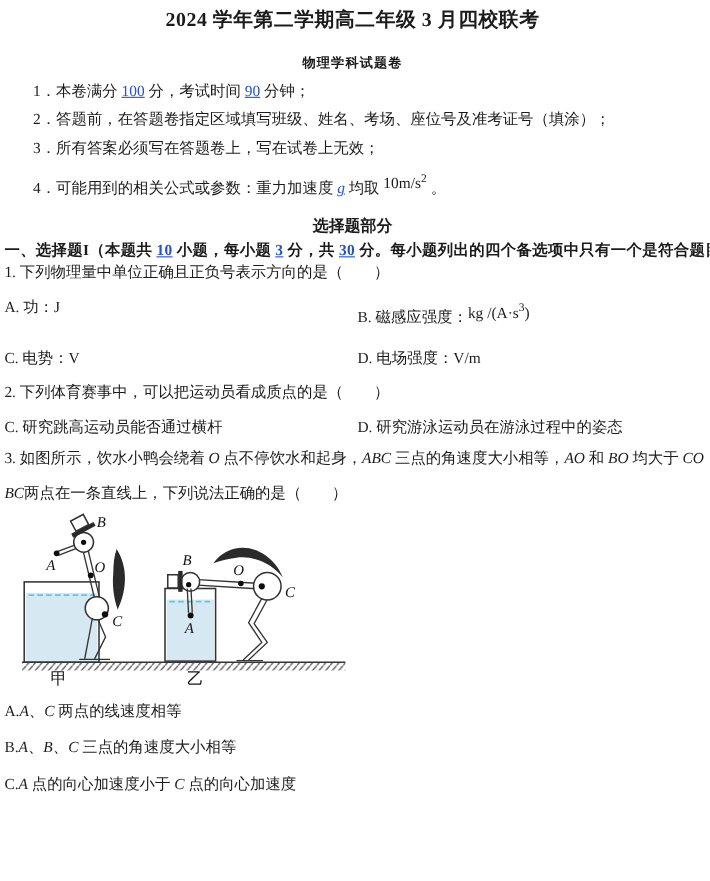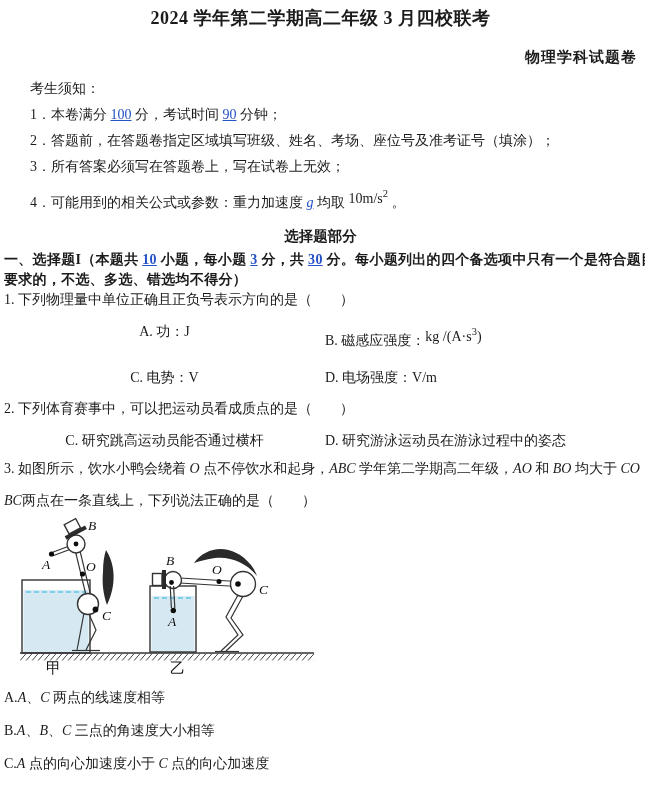--- a/index.html
+++ b/index.html
@@ -7,37 +7,37 @@
   body {
     width:645px; height:801px; overflow:hidden; position:relative;
     color:#1b1b1b;
     font-family:"Liberation Serif","DejaVu Serif",serif;
     font-size:14px;
   }
   .page { padding:6px 8px 0 4px; }
   .line { white-space:nowrap; line-height:20px; }
 
   .title1 { text-align:center; font-weight:bold; font-size:18px; line-height:24px; letter-spacing:0.5px; }
-  .title2 { text-align:right; font-weight:bold; font-size:15px; line-height:22px; margin-top:16px; letter-spacing:1px; }
+  .title2 { text-align:center; font-weight:bold; font-size:12px; line-height:22px; margin-top:16px; letter-spacing:1px; }
 
   .notice { margin-left:26px; }
   .notice-head { margin-top:11px; }
   .notice-item { margin-top:6px; }
   .notice-item4 { margin-top:5px; line-height:24px; }
 
   .section-head { text-align:center; font-weight:bold; font-size:14.5px; margin-top:12px; }
 
   .intro { font-weight:bold; font-size:14px; line-height:28px; margin-top:4px; letter-spacing:0.3px; }
 
   .q { margin-top:0; }
   .mt0{margin-top:0} .mt8{margin-top:8px} .mt11{margin-top:11px} .mt12{margin-top:12px}
   .mt13{margin-top:13px} .mt14{margin-top:14px} .mt17{margin-top:17px}
 
   .opt-row { display:flex; }
-  .opt-row .left { width:321px; flex:0 0 321px;text-align:center; }
+  .opt-row .left { width:321px; flex:0 0 321px; }
   .opt-row .right { flex:1; }
   .row1 { line-height:22px; }
 
   .blue { color:var(--accent-blue,#2451c6);text-decoration:underline; }
   .italic { font-style:italic; }
   .formula { font-family:"Liberation Serif","DejaVu Serif",serif; vertical-align:4px; }
   .sup { font-size:10.5px; vertical-align:10px; }
 
   .figure-wrap { margin:5px 0 0 14px; }
   svg .ln { stroke:#333; fill:none; stroke-width:1.4; }
@@ -52,51 +52,49 @@
 </style>
 </head>
 <body>
 
 <div class="page">
 
   <div class="title1">2024 学年第二学期高二年级 3 月四校联考</div>
   <div class="title2">物理学科试题卷</div>
 
   <div class="notice">
-    <div class="line notice-head">考生须知：</div>
     <div class="line notice-item"><span>1．本卷满分 </span><span class="blue">100</span><span> 分，考试时间 </span><span class="blue">90</span><span> 分钟；</span></div>
     <div class="line notice-item">2．答题前，在答题卷指定区域填写班级、姓名、考场、座位号及准考证号（填涂）；</div>
     <div class="line notice-item">3．所有答案必须写在答题卷上，写在试卷上无效；</div>
     <div class="line notice-item notice-item4"><span>4．可能用到的相关公式或参数：重力加速度 </span><span class="blue italic">g</span><span> 均取 </span><span class="formula">10m/s</span><span class="formula sup">2</span><span> 。</span></div>
   </div>
 
   <div class="section-head">选择题部分</div>
 
   <div class="intro">
     <div class="line"><span>一、选择题I（本题共 </span><span class="blue">10</span><span> 小题，每小题 </span><span class="blue">3</span><span> 分，共 </span><span class="blue">30</span><span> 分。每小题列出的四个备选项中只有一个是符合题目</span></div>
-    <div class="line">要求的，不选、多选、错选均不得分）</div>
   </div>
 
   <div class="line q mt0">1. 下列物理量中单位正确且正负号表示方向的是（　　）</div>
   <div class="opt-row row1 mt12">
     <div class="line left">A. 功：J</div>
     <div class="line right"><span>B. 磁感应强度：</span><span class="formula">kg /(A·s</span><span class="formula sup">3</span><span class="formula">)</span></div>
   </div>
   <div class="opt-row mt17">
     <div class="line left">C. 电势：V</div>
     <div class="line right">D. 电场强度：V/m</div>
   </div>
 
   <div class="line q mt11">2. 下列体育赛事中，可以把运动员看成质点的是（　　）</div>
   <div class="opt-row mt12">
     <div class="line left">C. 研究跳高运动员能否通过横杆</div>
     <div class="line right">D. 研究游泳运动员在游泳过程中的姿态</div>
   </div>
 
-  <div class="line q mt8"><span>3. 如图所示，饮水小鸭会绕着 </span><span class="italic">O</span><span> 点不停饮水和起身，</span><span class="italic">ABC</span><span> 学年第二学期高二年级，</span><span class="italic">AO</span><span> 和 </span><span class="italic">BO</span><span> 均大于 </span><span class="italic">CO</span><span>，</span></div>
+  <div class="line q mt8"><span>3. 如图所示，饮水小鸭会绕着 </span><span class="italic">O</span><span> 点不停饮水和起身，</span><span class="italic">ABC</span><span> 三点的角速度大小相等，</span><span class="italic">AO</span><span> 和 </span><span class="italic">BO</span><span> 均大于 </span><span class="italic">CO</span><span>，</span></div>
   <div class="line mt12"><span class="italic">BC</span><span>两点在一条直线上，下列说法正确的是（　　）</span></div>
 
   <div class="figure-wrap">
     <svg width="300" height="160" viewBox="0 0 300 160">
       <defs>
         <pattern id="hatch" width="6" height="7" patternUnits="userSpaceOnUse">
           <line x1="0" y1="7" x2="6" y2="0" stroke="#444" stroke-width="1"></line>
         </pattern>
       </defs>
 

